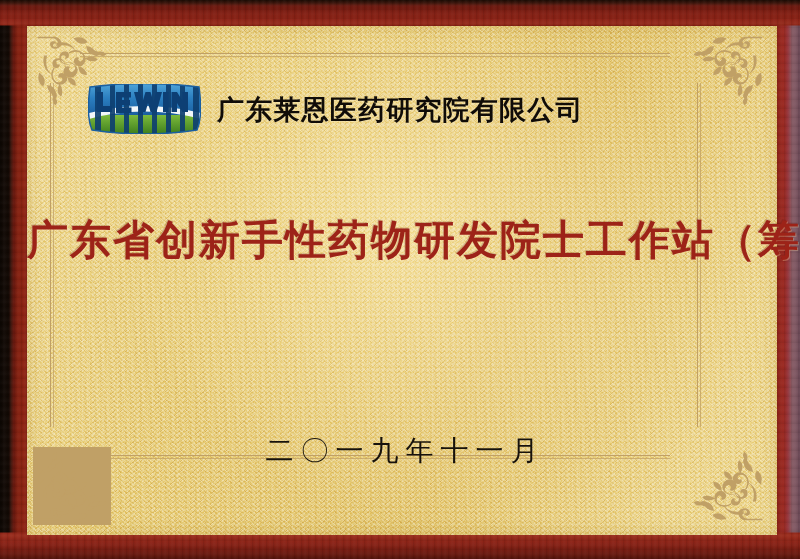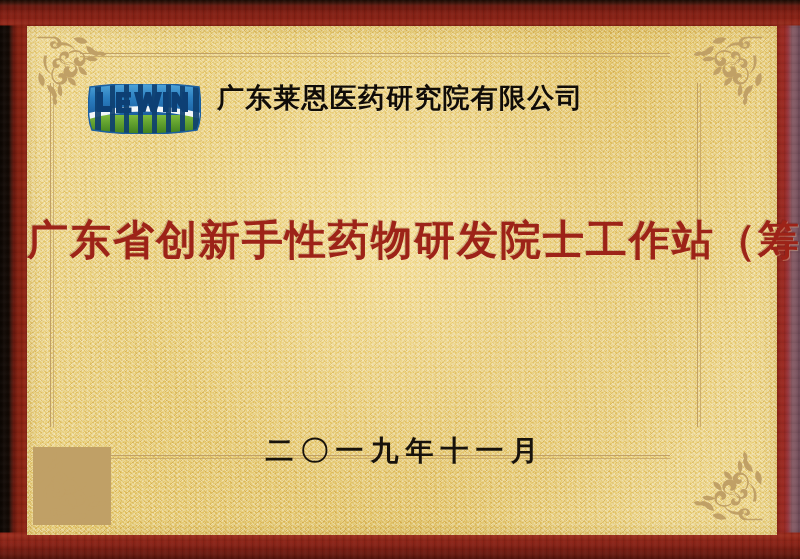--- a/index.html
+++ b/index.html
@@ -120,20 +120,21 @@
   .corner.tr { left: 689px; top: 32px;  transform: scaleX(-1); }
   .corner.bl { left: 33px;  top: 447px; transform: scaleY(-1); }
   .corner.br { left: 689px; top: 447px; transform: scale(-1,-1); }
 
   
   .header-row {
     position: absolute;
     left: 88px;
     top: 84px;
     display: flex;
+    align-items: center;
     gap: 16px;
   }
   .logo-mark {
     position: relative;
     width: 113px;
     height: 50px;
     flex: 0 0 auto;
   }
   .company-name {
     font-family: "DejaVu Sans", "Liberation Sans", sans-serif;
@@ -169,21 +170,21 @@
 
   
   .date-line {
     position: absolute;
     left: 27px;
     top: 432px;
     width: 750px;
     text-align: center;
     font-family: "DejaVu Sans", "Liberation Sans", sans-serif;
     font-size: 28px;
-    font-weight: 700;
+    font-weight: 400;
     color: #17120c;
     letter-spacing: 7px;
     text-indent: 7px;
     white-space: nowrap;
   }
 </style>
 </head>
 <body>
 
 <div class="plaque">

